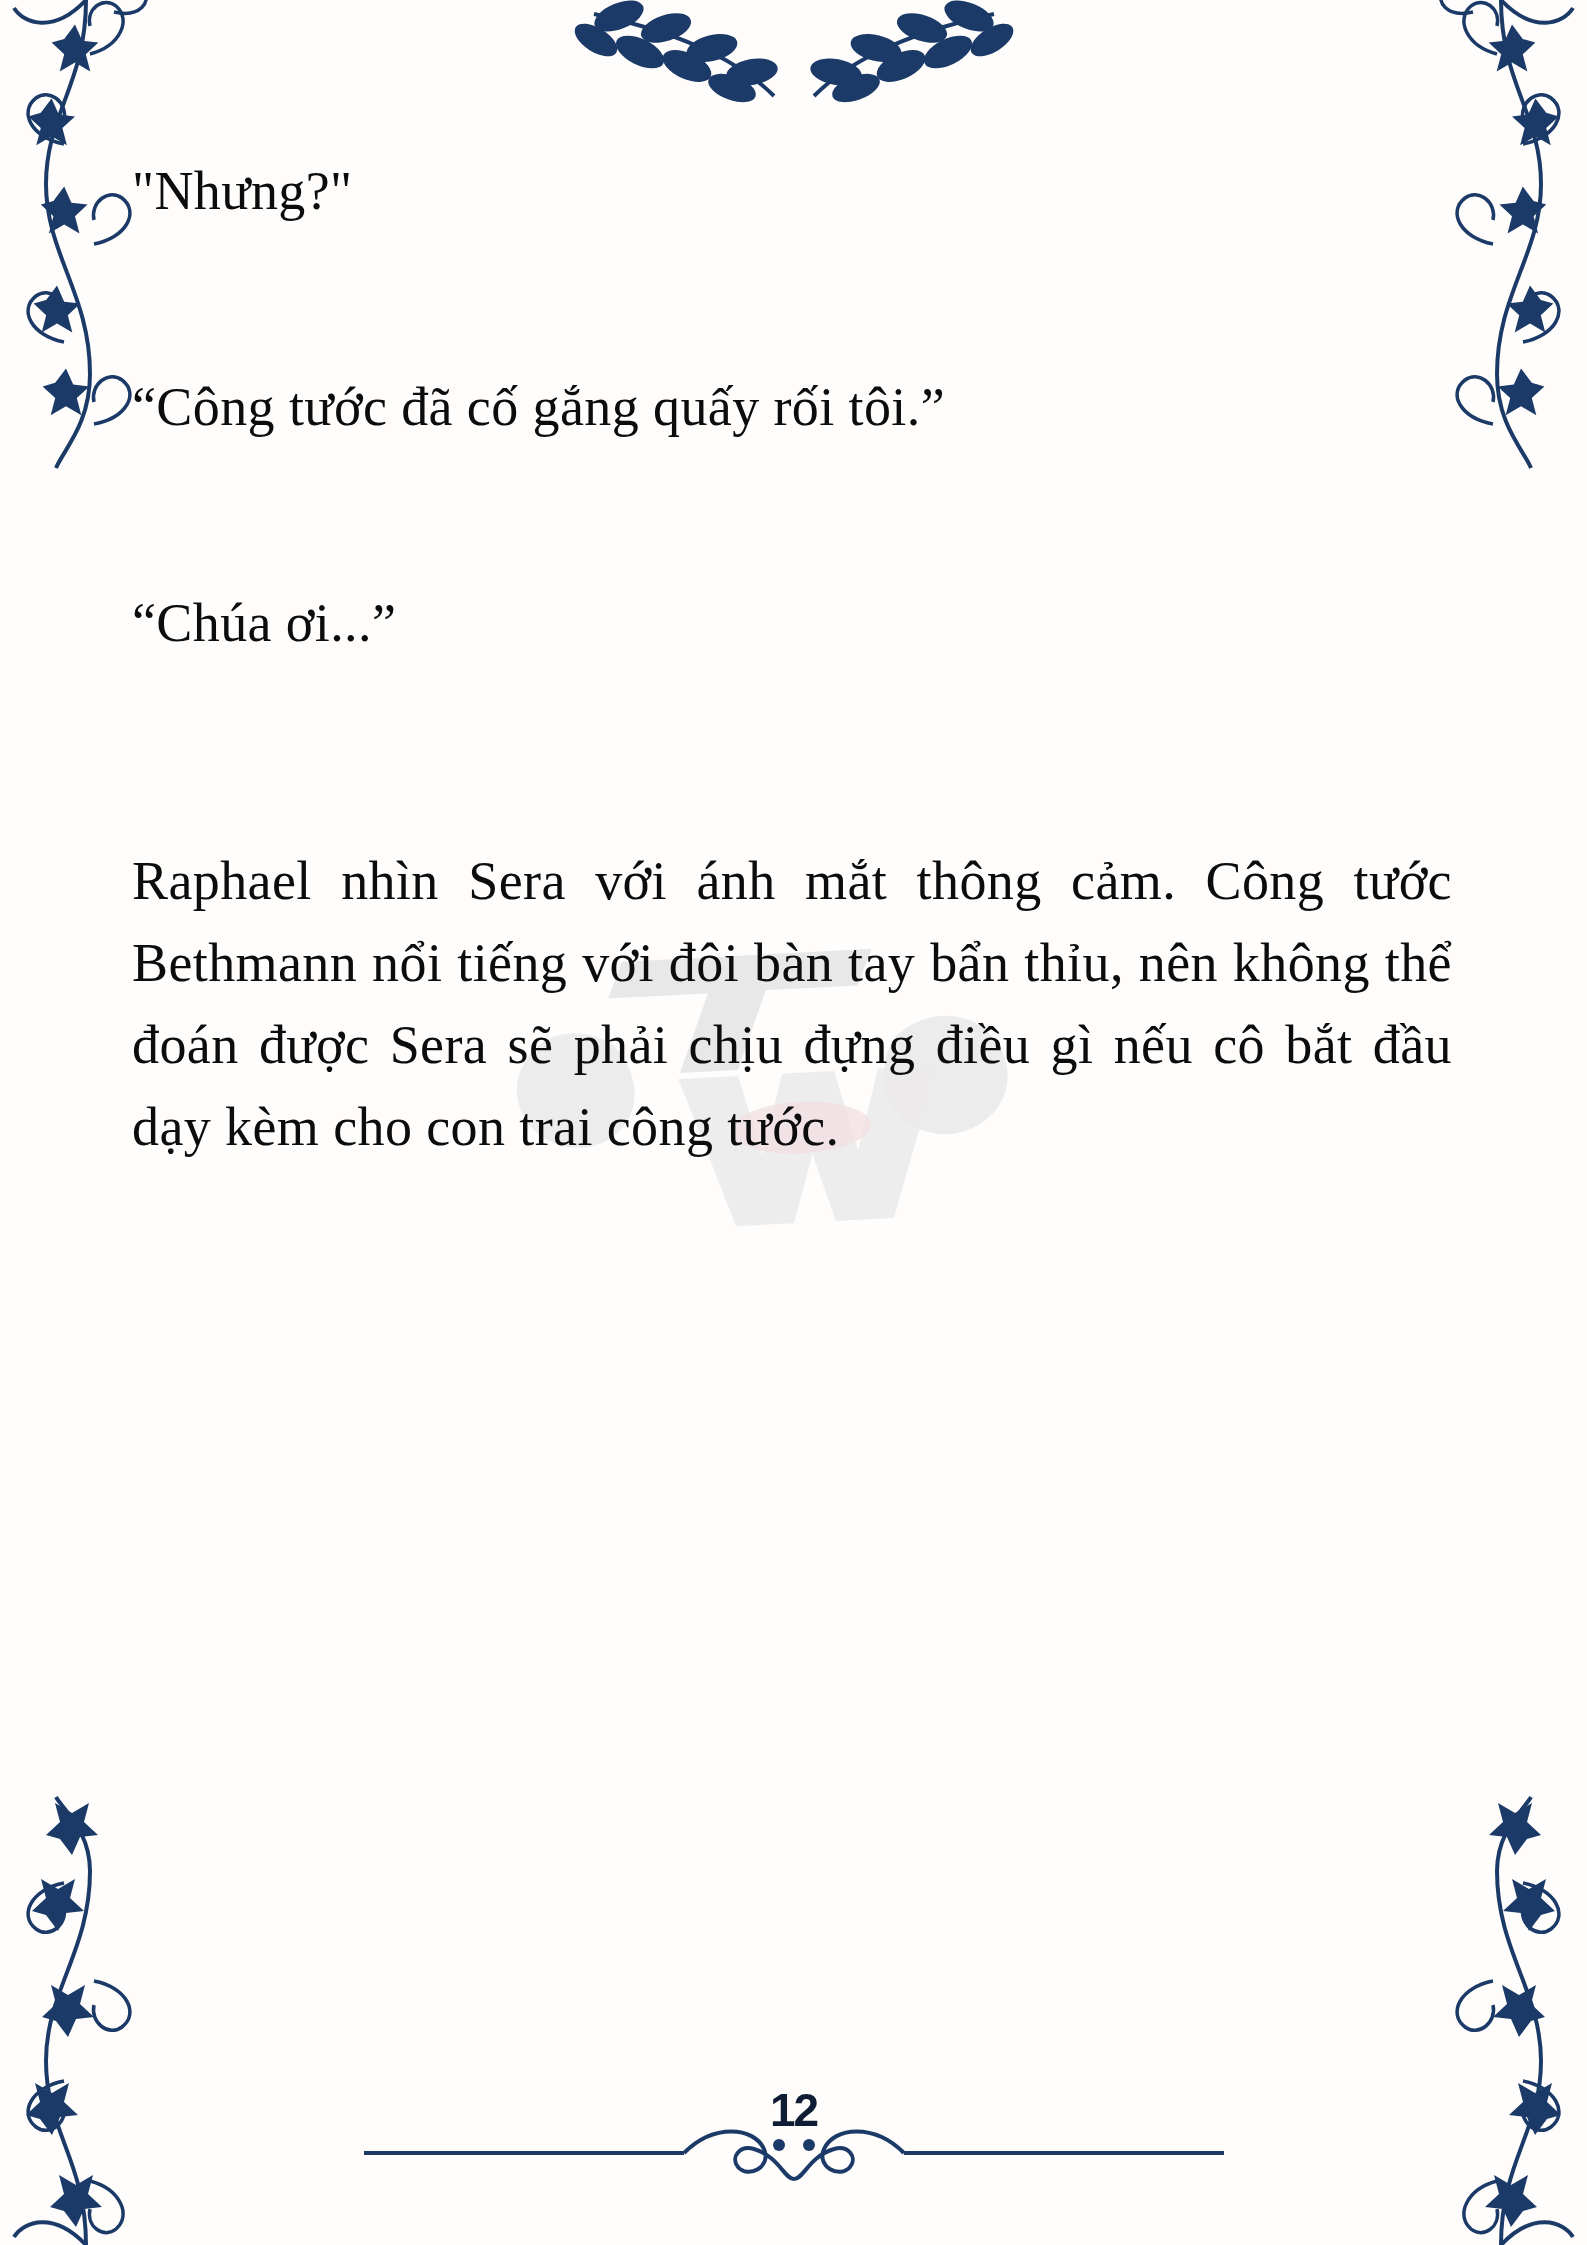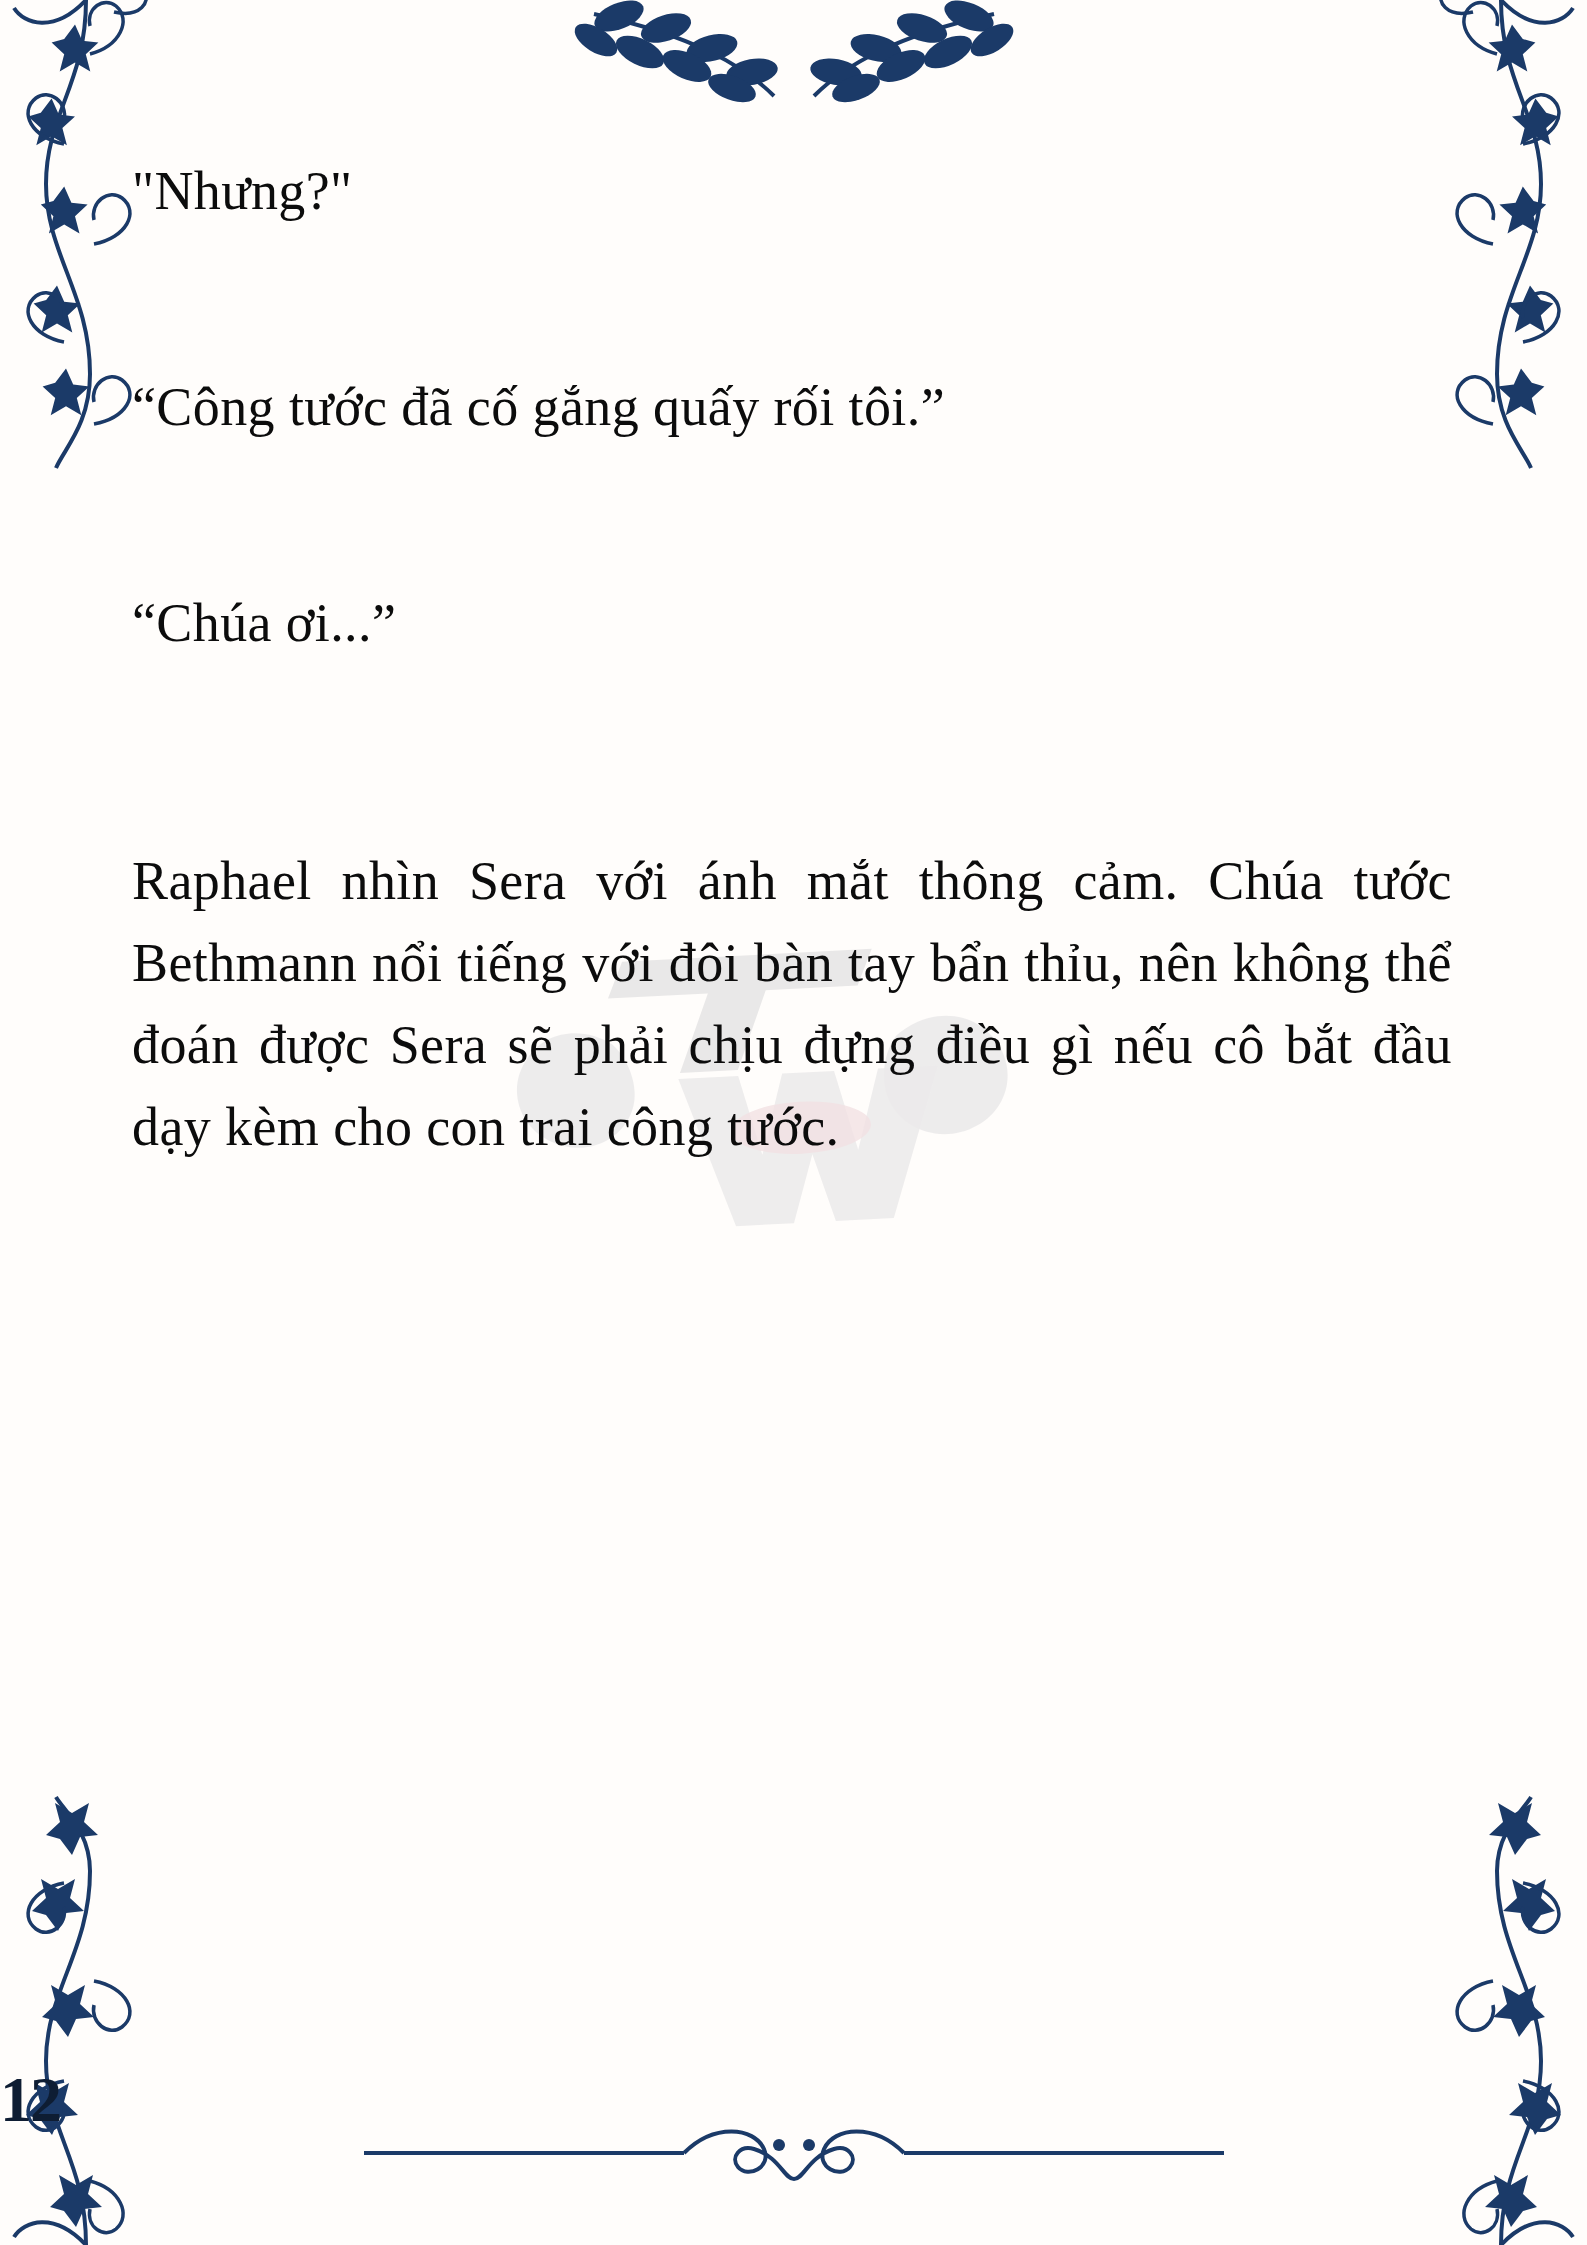--- a/index.html
+++ b/index.html
@@ -67,23 +67,24 @@
   }
   .gap-lg { height: 78px; }
   .gap-xl { height: 120px; }
 
   
   .page-number {
     position: absolute;
     left: 0;
     right: 0;
     bottom: 108px;
-    font-family: Liberation Serif, serif;
+    text-align: center;
+    font-family: Liberation Sans, sans-serif;
     font-weight: 700;
-    font-size: 64px;
+    font-size: 46px;
     color: #0e1d33;
     letter-spacing: -2px;
   }
 </style>
 </head>
 <body>
 
 <div class="page">
 
   <div class="ornament orn-top-center">
@@ -215,21 +216,21 @@
     </svg>
   </div>
 
   <div class="content">
     <p class="para">"Nhưng?"</p>
     <div class="gap-lg"></div>
     <p class="para">“Công tước đã cố gắng quấy rối tôi.”</p>
     <div class="gap-lg"></div>
     <p class="para">“Chúa ơi...”</p>
     <div class="gap-xl"></div>
-    <p class="para justify">Raphael nhìn Sera với ánh mắt thông cảm. Chúa tước Bethmann nổi tiếng với đôi bàn tay bẩn thỉu, nên không thể đoán được Sera sẽ phải chịu đựng điều gì nếu cô bắt đầu dạy kèm cho con trai công tước.</p>
+    <p class="para justify">Raphael nhìn Sera với ánh mắt thông cảm. Công tước Bethmann nổi tiếng với đôi bàn tay bẩn thỉu, nên không thể đoán được Sera sẽ phải chịu đựng điều gì nếu cô bắt đầu dạy kèm cho con trai công tước.</p>
     <div class="gap-xl"></div>
   </div>
 
   <div class="page-number">12</div>
 
   <div class="ornament orn-bottom-rule">
     <svg width="880" height="60" viewBox="0 0 880 60" fill="none" stroke="#1b3a68" stroke-width="4">
       <path d="M10 30 H330"></path>
       <path d="M550 30 H870"></path>
       <path d="M330 30 c30 -30 70 -26 80 -4 8 18 -16 30 -26 18 -8 -10 2 -22 16 -18 26 8 30 30 40 30"></path>

